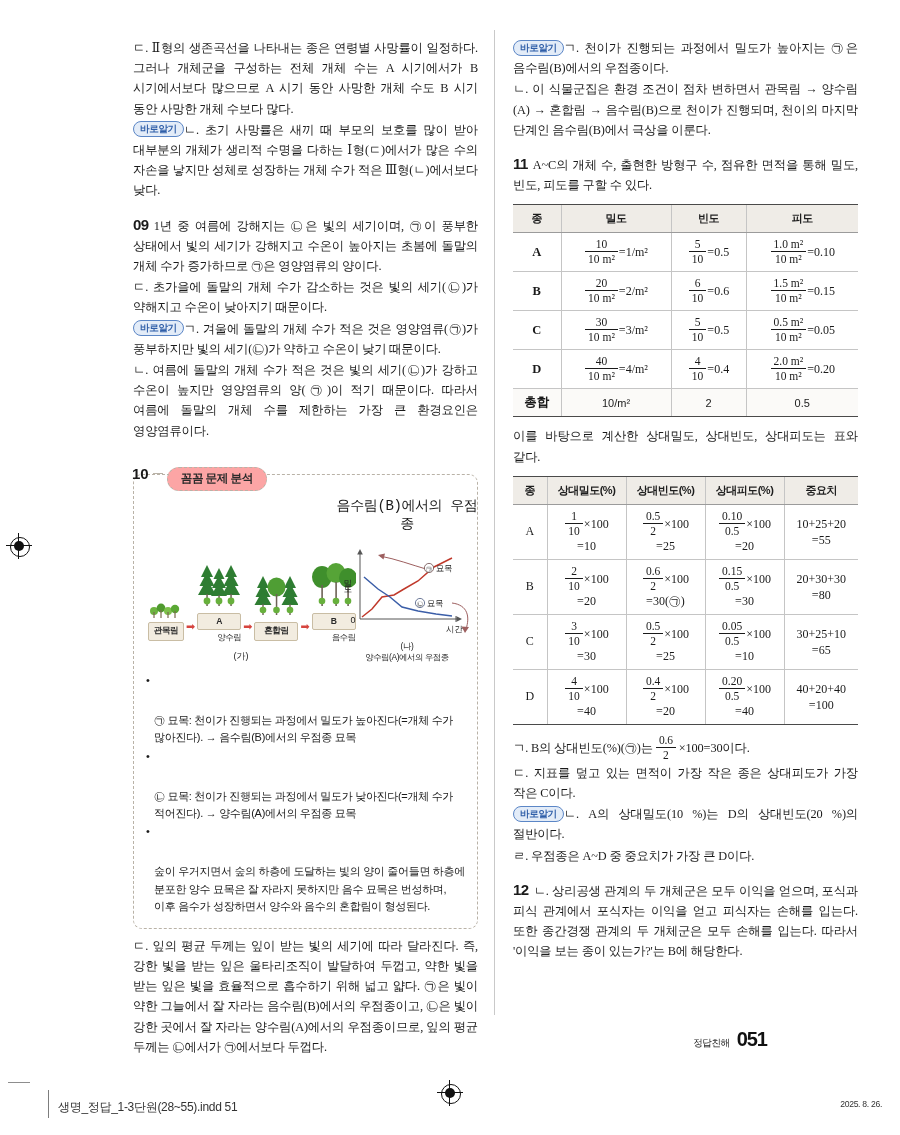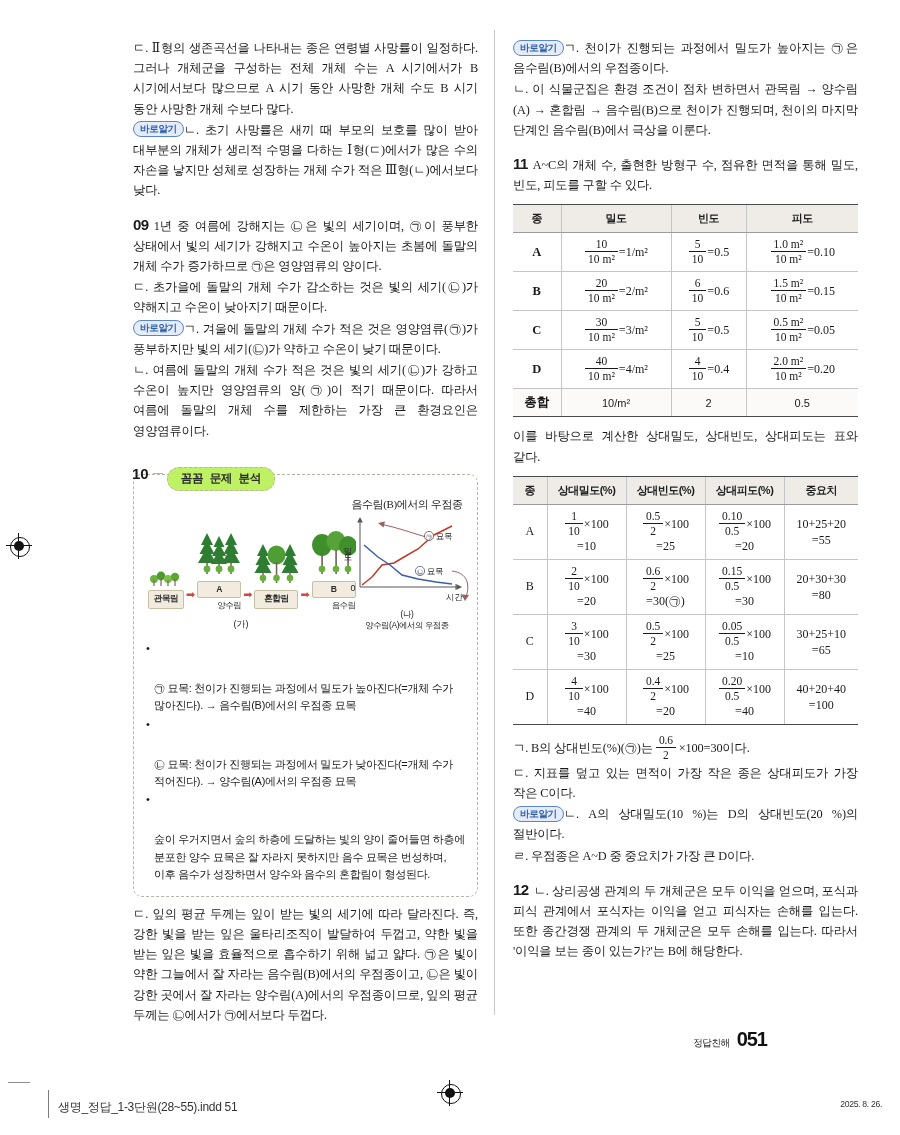--- a/index.html
+++ b/index.html
@@ -42,22 +42,22 @@
     font-family:"Liberation Sans","DejaVu Sans",sans-serif;font-weight:bold;
     letter-spacing:-0.4px;vertical-align:1.5px;
   }
 
   
   #analysis-wrap{position:relative;margin-top:6px;}
   .an-head{display:flex;align-items:center;gap:4px;height:26px;position:relative;z-index:3;margin-left:-1px;}
   .an-num{font-family:"Liberation Sans","DejaVu Sans",sans-serif;font-weight:bold;font-size:15px;}
   .an-dash{width:10px;height:1px;background:#b9b2a7;}
   .an-pill{
-    border:1.2px dashed #b9b2a7;background:#bef264;border-radius:13px;
-    padding:3px 13px 4px 13px;font-family:Liberation Mono, monospace;
+    border:1.2px dashed #b9b2a7;background:#fca5a5;border-radius:13px;
+    padding:3px 13px 4px 13px;font-family:Liberation Serif, serif;
     font-weight:bold;font-size:11.6px;color:#2b2b2b;letter-spacing:-0.4px;margin-top:11px;
   }
   .an-body{
     border:1.2px dashed #b9b2a7;border-radius:9px;margin-top:-13px;padding:22px 12px 11px 12px;
     background:#fff;
   }
   .an-figs{display:flex;align-items:flex-end;justify-content:space-between;padding:0 2px;}
 
   
   .forest{width:186px;position:relative;}
@@ -67,21 +67,21 @@
   .boxlbl{
     border:0.8px solid #c9bda4;background:#f2ece0;border-radius:2px;
     font-family:"Liberation Sans","DejaVu Sans",sans-serif;font-size:8.6px;font-weight:bold;
     text-align:center;padding:2.5px 0;letter-spacing:-0.4px;color:#2a2a2a;
   }
   .sublbl{font-family:"Liberation Sans","DejaVu Sans",sans-serif;font-size:8.3px;text-align:right;margin-top:2px;letter-spacing:-0.4px;}
   .fig-cap{font-family:"Liberation Sans","DejaVu Sans",sans-serif;font-size:9px;text-align:center;margin-top:7px;}
 
   
   .graph{width:146px;position:relative;}
-  .g-top{font-family:Liberation Serif, serif;font-size:11px;text-align:center;letter-spacing:-0.4px;margin-bottom:1px;}
+  .g-top{font-family:Liberation Mono, monospace;font-size:14px;text-align:center;letter-spacing:-0.4px;margin-bottom:12px;}
   .g-bot{font-family:"Liberation Sans","DejaVu Sans",sans-serif;font-size:8.4px;text-align:center;letter-spacing:-0.4px;}
 
   .bullets{margin-top:9px;}
   .bullet{
     display:flex;font-size:11px;line-height:17.4px;letter-spacing:-0.3px;
     margin-bottom:1px;word-break:keep-all;
     font-family:"Liberation Sans","DejaVu Sans",sans-serif;
   }
   .bullet .bdot{width:8px;flex:none;}
   .bullet .btxt{flex:1;margin-top:40px;}

